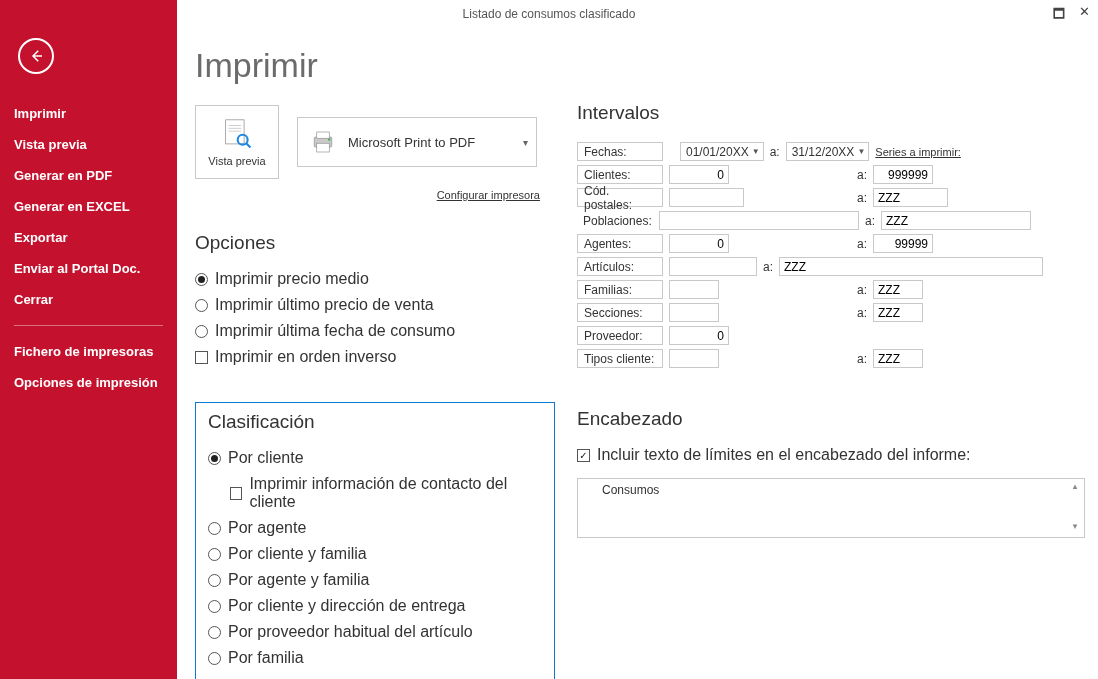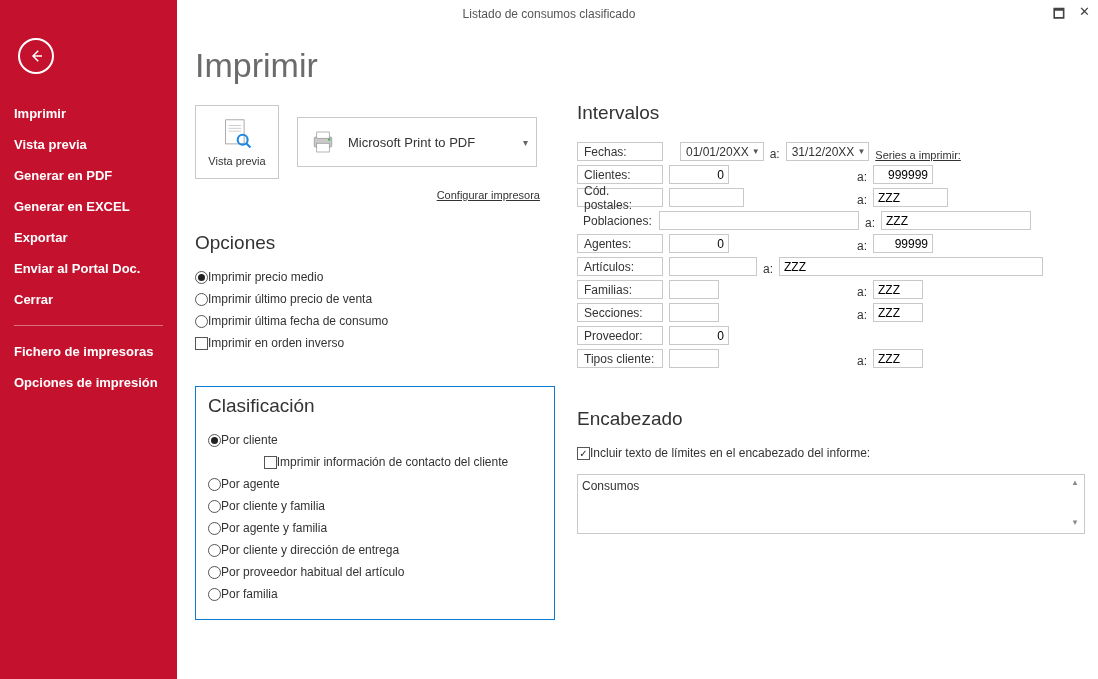--- a/index.html
+++ b/index.html
@@ -135,23 +135,23 @@
   }
   h2.section {
     font-size: 19px;
     font-weight: 400;
     color: #333;
     margin-bottom: 12px;
   }
   .radio-row, .check-row {
     display: flex;
     align-items: center;
-    gap: 0;
+    gap: 7px;
     padding: 4px 0;
-    font-size: 12px;
+    font-size: 16px;
     cursor: pointer;
   }
   .radio {
     width: 13px; height: 13px;
     border: 1px solid #555;
     border-radius: 50%;
     display: flex;
     align-items: center;
     justify-content: center;
   }
@@ -181,21 +181,21 @@
     position: absolute;
     left: 400px;
     top: 74px;
     width: 510px;
   }
   .intervalos-grid {
     margin-top: 18px;
   }
   .int-row {
     display: flex;
-    align-items: flex-end;
+    align-items: center;
     gap: 6px;
     margin-bottom: 4px;
     font-size: 12px;
   }
   .int-label {
     width: 86px;
     height: 19px;
     border: 1px solid #c9c9c9;
     padding: 1px 6px;
     display: flex;
@@ -233,21 +233,21 @@
   .date-box .tri { font-size: 8px; color: #555; }
   .link { text-decoration: underline; cursor: pointer; font-size: 11px; }
   .encabezado-box {
     margin-top: 40px;
   }
   .encabezado-text {
     width: 508px;
     height: 60px;
     border: 1px solid #c9c9c9;
     margin-top: 10px;
-    padding: 4px 4px;
+    padding: 4px 24px;
     font-size: 12px;
     position: relative;
   }
   .encabezado-text .scroll-up, .encabezado-text .scroll-down {
     position: absolute;
     right: 2px;
     width: 14px;
     height: 14px;
     font-size: 9px;
     color: #888;

